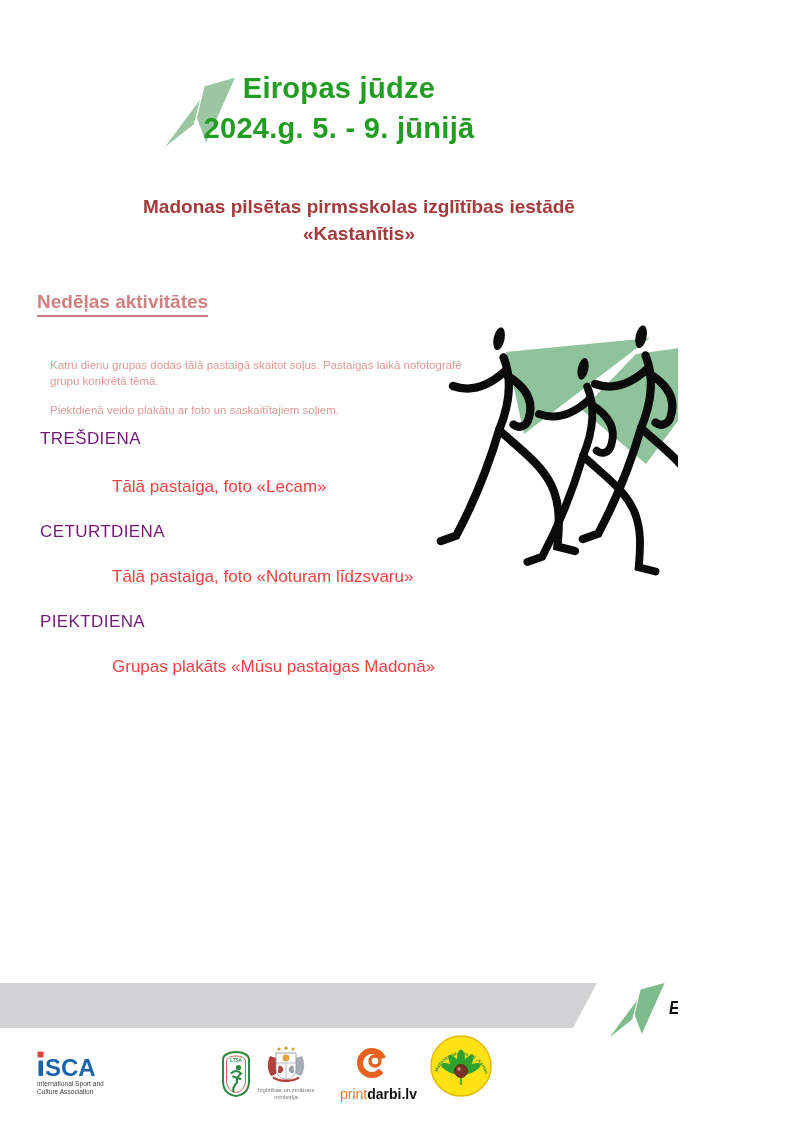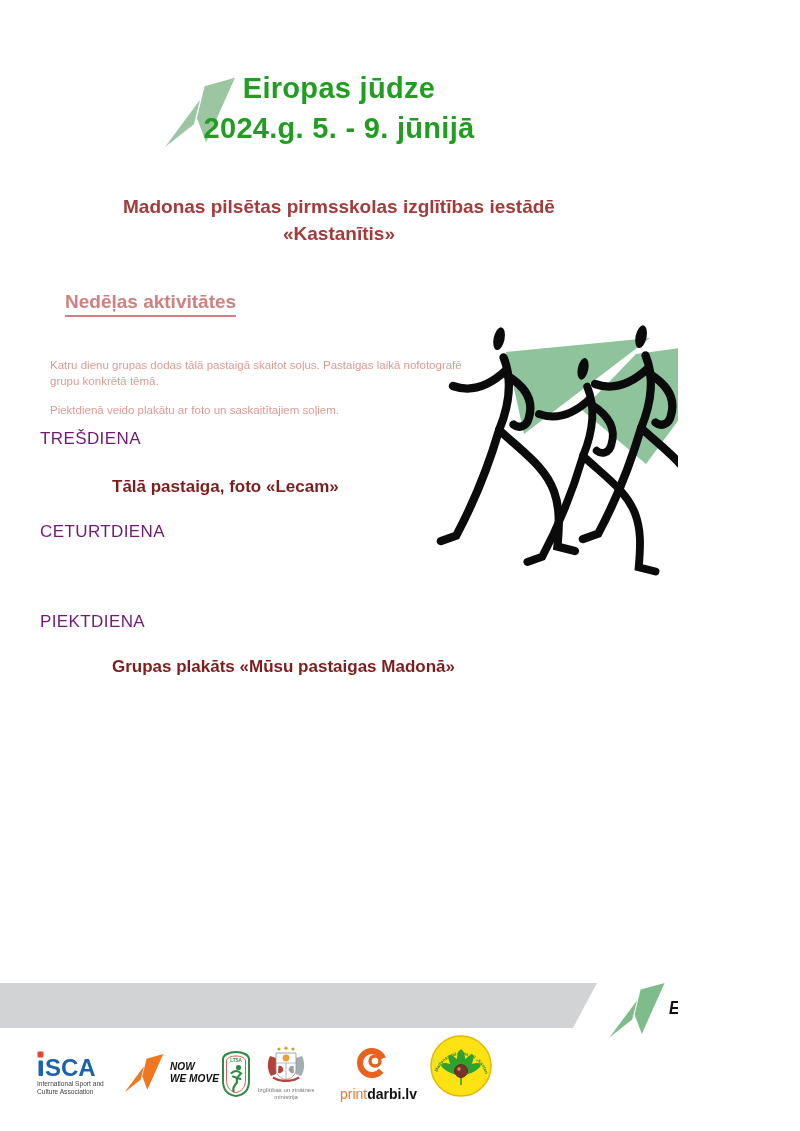--- a/index.html
+++ b/index.html
@@ -4,32 +4,32 @@
 <style>
   html,body{margin:0;padding:0;background:#fff;}
   .page{position:relative;width:678px;height:1131px;background:#ffffff;
         font-family:"Liberation Sans",sans-serif;overflow:hidden;}
 
   
   .logo-top{position:absolute;left:160px;top:74px;width:80px;height:76px;color:#9CC6A2;}
   .title{position:absolute;top:68px;left:0;width:100%;text-align:center;
          color:#219E21;font-size:29px;font-weight:bold;line-height:40px;letter-spacing:.3px;}
   .subtitle{position:absolute;top:193px;left:0;width:100%;text-align:center;
-            color:#A33B3B;font-size:19px;font-weight:bold;line-height:27px;}
+            color:#A33B3B;font-size:19px;font-weight:bold;line-height:27px;padding-left:20px;}
 
   
   .section-heading{position:absolute;left:37px;top:291px;font-size:19px;font-weight:bold;
-                   color:#D08081;border-bottom:2.5px solid #D08081;padding-bottom:2px;margin-left:28px;}
+                   color:#D08081;border-bottom:2.5px solid #D08081;padding-bottom:2px;}
   .desc{position:absolute;left:37px;top:344px;width:456px;color:#DB9A96;
         font-size:11.5px;line-height:16px;}
   .desc p{margin:13px;}
 
   
   .day{position:absolute;left:40px;font-size:17px;font-weight:normal;color:#701a75;letter-spacing:.4px;}
-  .act{position:absolute;left:112px;font-size:17px;font-weight:bold;color:#7f1d1d;}
+  .act{position:absolute;left:112px;font-size:17px;font-weight:normal;color:#ef4444;}
   .d1{top:429px;} .a1{top:477px;} .d2{top:522px;} .a2{top:567px;} .d3{top:612px;} .a3{top:657px;}
 
   
   .illustration{position:absolute;left:440px;top:312px;width:356px;height:270px;overflow:visible;}
 
   
   .banner{position:absolute;left:0;top:983px;width:597px;height:45px;background:#D1D3D4;
           clip-path:polygon(0 0,100% 0,calc(100% - 24px) 100%,0 100%);}
   .em-arrow{position:absolute;left:607px;top:980px;width:60px;height:60px;color:#7EBD8B;}
   .em-label{position:absolute;left:669px;top:997px;font-size:18.5px;font-weight:bold;font-style:italic;
@@ -77,20 +77,21 @@
 
   <div class="section-heading">Nedēļas aktivitātes</div>
   <div class="desc">
     <p>Katru dienu grupas dodas tālā pastaigā skaitot soļus. Pastaigas laikā nofotografē grupu konkrētā tēmā.</p>
     <p>Piektdienā veido plakātu ar foto un saskaitītajiem soļiem.</p>
   </div>
 
   <div class="day d1">TREŠDIENA</div>
   <div class="act a1">Tālā pastaiga, foto «Lecam»</div>
   <div class="day d2">CETURTDIENA</div>
+  <div class="act a2">Tālā pastaiga, foto «Noturam līdzsvaru»</div>
   <div class="day d3">PIEKTDIENA</div>
   <div class="act a3">Grupas plakāts «Mūsu pastaigas Madonā»</div>
 
   <svg class="illustration" viewBox="0 0 356 270">
     <defs>
       <g id="walker" fill="none" stroke="#0b0b0b" stroke-width="7.5" stroke-linecap="round">
         <ellipse cx="1" cy="-3" rx="5" ry="10.5" fill="#0b0b0b" stroke="none" transform="rotate(12 1 -3)"></ellipse>
         <path d="M 5,14 C 14,36 10,58 1,80"></path>
         <path d="M 7,26 C -8,40 -24,46 -41,40"></path>
         <path d="M 9,31 C 25,41 33,53 28,69 C 26,77 19,79 14,75"></path>
@@ -112,29 +113,20 @@
   <div class="em-label">EUROPEAN MILE</div>
 
   <svg class="isca" viewBox="0 0 86 48">
     <rect x="1.5" y="2.5" width="6" height="6" rx="1" fill="#E2453C"></rect>
     <rect x="2.5" y="11.5" width="4.5" height="15.5" rx="1" fill="#1B63AC"></rect>
     <text x="9" y="27" font-size="24" font-weight="bold" fill="#1B63AC" font-family="Liberation Sans, sans-serif">SCA</text>
     <text x="1" y="37" font-size="6.6" fill="#444" font-family="Liberation Sans, sans-serif">International Sport and</text>
     <text x="1" y="45" font-size="6.6" fill="#444" font-family="Liberation Sans, sans-serif">Culture Association</text>
   </svg>
 
-  <div class="nwm">
-    <svg class="nwm-arrow" viewBox="0 0 100 100">
-      <use href="#mile-arrow" fill="currentColor"></use>
-    </svg>
-    <div class="nwm-text">
-      <div>NOW</div>
-      <div>WE MOVE</div>
-    </div>
-  </div>
 
   <svg class="ltsa" viewBox="0 0 30 46">
     <path d="M 15,1 C 22,1 28,4 28,8 L 28,30 C 28,40 22,44 15,45 C 8,44 2,40 2,30 L 2,8 C 2,4 8,1 15,1 Z" fill="#ffffff" stroke="#2E8B45" stroke-width="2"></path>
     <path d="M 15,5 C 20,5 24.5,7 24.5,10 L 24.5,29 C 24.5,37 20,40.5 15,41.5 C 10,40.5 5.5,37 5.5,29 L 5.5,10 C 5.5,7 10,5 15,5 Z" fill="none" stroke="#C0392B" stroke-width="0.8"></path>
     <text x="15" y="10.5" font-size="4.6" font-weight="bold" fill="#2E8B45" text-anchor="middle" font-family="Liberation Sans, sans-serif">LTSA</text>
     <circle cx="17.5" cy="16.5" r="2.6" fill="#2E8B45"></circle>
     <path d="M 10.5,22 C 13.5,19.5 17.5,19.5 20,22.5 C 17,25 15,28 16,31.5 C 13,34.5 11.5,37.5 12.5,40.5" fill="none" stroke="#2E8B45" stroke-width="2.2" stroke-linecap="round"></path>
     <path d="M 12,25.5 L 19.5,28" fill="none" stroke="#2E8B45" stroke-width="2" stroke-linecap="round"></path>
   </svg>
 

